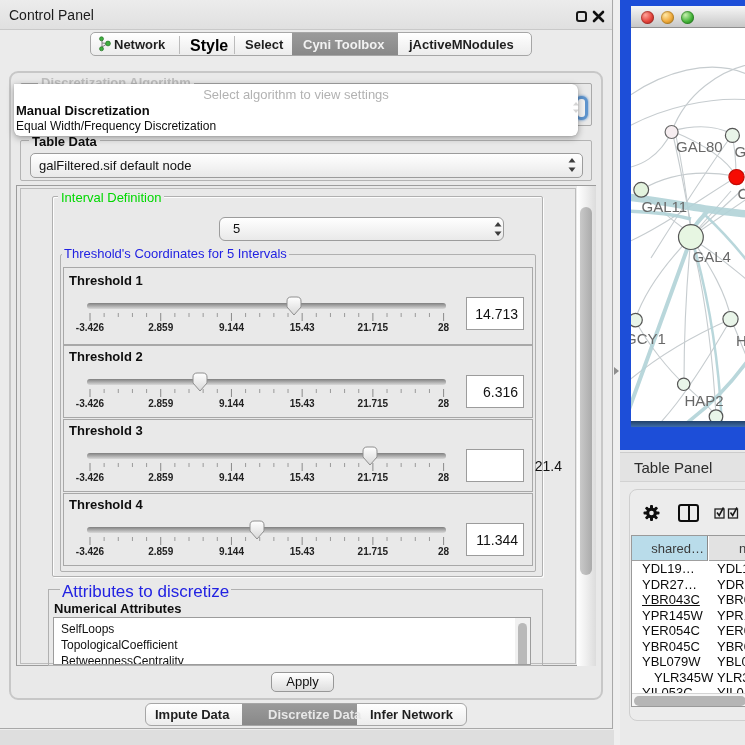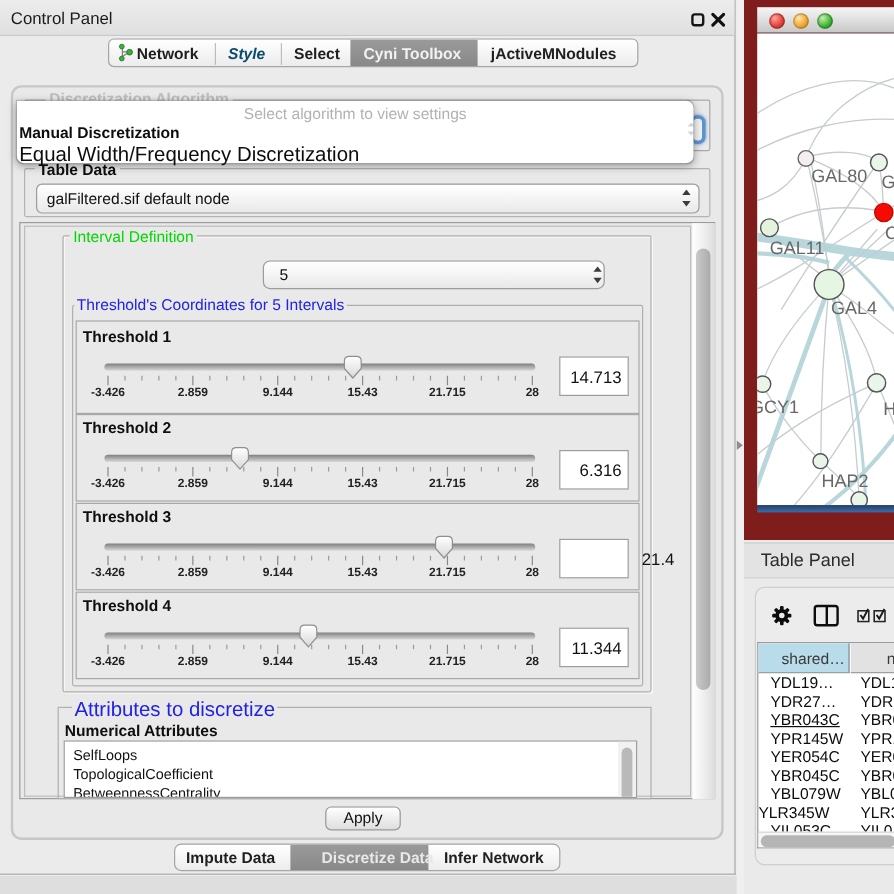--- a/index.html
+++ b/index.html
@@ -24,42 +24,42 @@
     <div class="abs" style="left:88px;top:3px;width:1px;height:18px;background:#bcbcbc;"></div>
     <div class="abs" style="left:143px;top:3px;width:1px;height:18px;background:#bcbcbc;"></div>
   </div>
   <svg class="abs" style="left:98px;top:36px;" width="14" height="16" viewBox="0 0 14 16">
     <path d="M4 3 L4 13 M4 7 L9.5 7.5 M4 11 L9.5 7.5" stroke="#7f7f7f" stroke-width="1" fill="none"></path>
     <circle cx="3.5" cy="2.8" r="2" fill="#3fae3f" stroke="#267326" stroke-width="0.7"></circle>
     <circle cx="10" cy="7.5" r="2.4" fill="#3fae3f" stroke="#267326" stroke-width="0.7"></circle>
     <circle cx="3.5" cy="12.8" r="2" fill="#3fae3f" stroke="#267326" stroke-width="0.7"></circle>
   </svg>
   <div class="abs" style="left:114px;top:37px;font-size:13px;font-weight:bold;color:#1f1f1f;">Network</div>
-  <div class="abs" style="left:190px;top:37px;font-size:13px;font-weight:bold;color:#0c4a6e;font-style:italic;">Style</div>
+  <div class="abs" style="left:190px;top:37px;font-size:16px;font-weight:bold;color:#000000;">Style</div>
   <div class="abs" style="left:245px;top:37px;font-size:13px;font-weight:bold;color:#1f1f1f;">Select</div>
   <div class="abs" style="left:303px;top:37px;font-size:13px;font-weight:bold;color:#f2f2f2;">Cyni Toolbox</div>
   <div class="abs" style="left:409px;top:37px;font-size:13px;font-weight:bold;color:#1f1f1f;">jActiveMNodules</div>
 
   <div class="abs" style="left:9px;top:71px;width:594px;height:629px;background:#e9e9e9;border:2px solid #c7c7c7;border-radius:9px;"></div>
 
   <div class="abs" style="left:20px;top:83px;width:572px;height:43px;border:1px solid #a9a9a9;border-radius:2px;"></div>
   <div class="abs" style="left:38px;top:75px;font-size:13px;font-weight:bold;color:#bdbdbd;background:#e9e9e9;padding:0 3px;">Discretization Algorithm</div>
 
   <div class="abs" style="left:575px;top:96px;width:13px;height:24px;background:#f2f2f2;border:3px solid #5e94cd;border-radius:6px;box-shadow:0 0 2px 1px rgba(90,145,205,0.5);"></div>
   <svg class="abs" style="left:571px;top:102px;z-index:7;opacity:0.5;" width="10" height="12" viewBox="0 0 10 12">
       <path d="M5 0 L8 3.5 L2 3.5 Z" fill="#aaa"></path>
       <path d="M5 11 L8 7.5 L2 7.5 Z" fill="#aaa"></path>
     </svg>
 
   <div class="abs" style="left:20px;top:140px;width:572px;height:41px;border:1px solid #b3b3b3;border-radius:2px;"></div>
 
   <div class="abs" style="left:14px;top:84px;width:564px;height:52px;background:#ffffff;border-radius:0 6px 6px 6px;box-shadow:0 2px 7px rgba(0,0,0,0.35), 0 0 1px rgba(0,0,0,0.3);z-index:5;"></div>
   <div class="abs" style="left:14px;top:87px;width:564px;text-align:center;font-size:13px;color:#b2b2b2;z-index:6;">Select algorithm to view settings</div>
   <div class="abs" style="left:16px;top:103px;font-size:13px;font-weight:bold;color:#0d0d0d;z-index:6;">Manual Discretization</div>
-  <div class="abs" style="left:16px;top:118.5px;font-size:17px;color:#0d0d0d;z-index:6;">Equal Width/Frequency Discretization</div>
+  <div class="abs" style="left:16px;top:118.5px;font-size:12px;color:#0d0d0d;z-index:6;">Equal Width/Frequency Discretization</div>
   <div class="abs" style="left:29px;top:134px;font-size:13px;font-weight:bold;color:#0e0e0e;background:#e9e9e9;padding:0 3px;">Table Data</div>
   <div class="abs" style="left:30px;top:153px;width:553px;height:25px;background:linear-gradient(#ffffff,#e9e9e9);border:1px solid #9c9c9c;border-radius:5px;"></div>
   <div class="abs" style="left:39px;top:158px;font-size:13px;color:#111;">galFiltered.sif default node</div>
   <svg class="abs" style="left:567px;top:158px;" width="10" height="15" viewBox="0 0 10 15">
       <path d="M5 0 L8.5 4.5 L1.5 4.5 Z" fill="#3c3c3c"></path>
       <path d="M5 14 L8.5 9.5 L1.5 9.5 Z" fill="#3c3c3c"></path>
     </svg>
 
   <div class="abs" style="left:16px;top:185px;width:580px;height:481px;border:1px solid #9c9c9c;background:#e9e9e9;"></div>
   <div class="abs" style="left:20px;top:188px;width:556px;height:476px;border:1px solid #bcbcbc;background:#e9e9e9;"></div>
@@ -294,21 +294,21 @@
   <div class="abs" style="left:370px;top:707px;font-size:13px;font-weight:bold;color:#1f1f1f;">Infer Network</div>
 </div>
 
 <div class="abs" style="left:0;top:730px;width:614px;height:15px;background:#dedede;"></div>
 
 <div class="abs" style="left:614px;top:0;width:6px;height:745px;background:#efefef;"></div>
 <svg class="abs" style="left:613px;top:366px;" width="7" height="10" viewBox="0 0 7 10">
     <path d="M1 1 L6 5 L1 9 Z" fill="#8d8d8d"></path>
   </svg>
 
-<div class="abs" style="left:620px;top:0;width:125px;height:450px;background:#7f1d1d;">
+<div class="abs" style="left:620px;top:0;width:125px;height:450px;background:#1d4ed8;">
 
   <div class="abs" style="left:11px;top:6px;width:114px;height:22px;background:linear-gradient(#f6f6f6,#c8c8c8);border-bottom:1px solid #8f8f8f;"></div>
   <div class="abs" style="left:21px;top:10.5px;width:13px;height:13px;border-radius:50%;background:radial-gradient(circle at 4.5px 4px,#ffa399,#e4423a 55%,#9c2b24);box-shadow:inset 0 0 1px 1px rgba(120,30,25,0.55);"></div>
   <div class="abs" style="left:40.5px;top:10.5px;width:13px;height:13px;border-radius:50%;background:radial-gradient(circle at 4.5px 4px,#ffe8a5,#efa839 55%,#9c7a22);box-shadow:inset 0 0 1px 1px rgba(140,100,25,0.55);"></div>
   <div class="abs" style="left:60.5px;top:10.5px;width:13px;height:13px;border-radius:50%;background:radial-gradient(circle at 4.5px 4px,#c6f0ae,#44b439 55%,#226e1e);box-shadow:inset 0 0 1px 1px rgba(30,100,25,0.55);"></div>
 
   <svg class="abs" style="left:11px;top:28px;background:#ffffff;" width="114" height="393" viewBox="0 0 114 393">
     <g stroke="#c6cccf" stroke-width="1.1" fill="none">
       <path d="M-5 70 C 30 45, 80 28, 120 48"></path>
       <path d="M-5 100 C 30 80, 80 68, 120 72"></path>
@@ -401,21 +401,21 @@
   <div class="abs" style="left:0;top:0;width:76px;height:25px;background:#b9dcea;border-right:1px solid #8a8a8a;border-bottom:1px solid #9f9f9f;text-align:right;padding-right:3px;font-size:13px;color:#3a3a3a;line-height:25px;">shared…</div>
   <div class="abs" style="left:77px;top:0;width:40px;height:25px;background:#e2e2e2;border-bottom:1px solid #9f9f9f;font-size:13px;color:#3a3a3a;line-height:25px;"><span style="padding-left:30px;">na</span></div>
   <div class="abs" style="left:0;top:25px;width:114px;font-size:13px;color:#0c0c0c;line-height:15.5px;">
     <div style="padding-left:10px;">YDL19…</div>
       <div style="padding-left:10px;">YDR27…</div>
     <div style="padding-left:10px;text-decoration:underline;">YBR043C</div>
       <div style="padding-left:10px;">YPR145W</div>
     <div style="padding-left:10px;">YER054C</div>
       <div style="padding-left:10px;">YBR045C</div>
     <div style="padding-left:10px;">YBL079W</div>
-      <div style="padding-left:0;">YLR345W</div>
+      <div style="padding-left:22px;">YLR345W</div>
     <div style="padding-left:10px;">YIL053C</div>
   </div>
   <div class="abs" style="left:85px;top:25px;width:40px;font-size:13px;color:#0c0c0c;line-height:15.5px;">
     <div>YDL1</div>
       <div>YDR2</div>
       <div>YBR0</div>
       <div>YPR1</div>
       <div>YER0</div>
       <div>YBR0</div>
       <div>YBL0</div>

